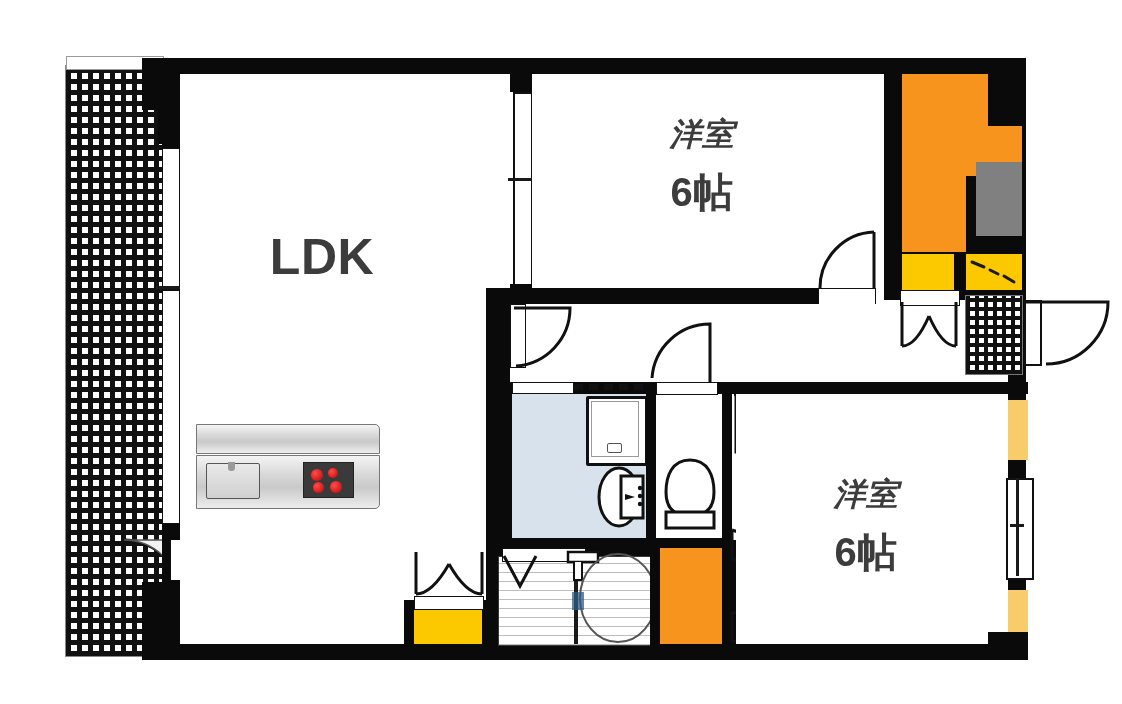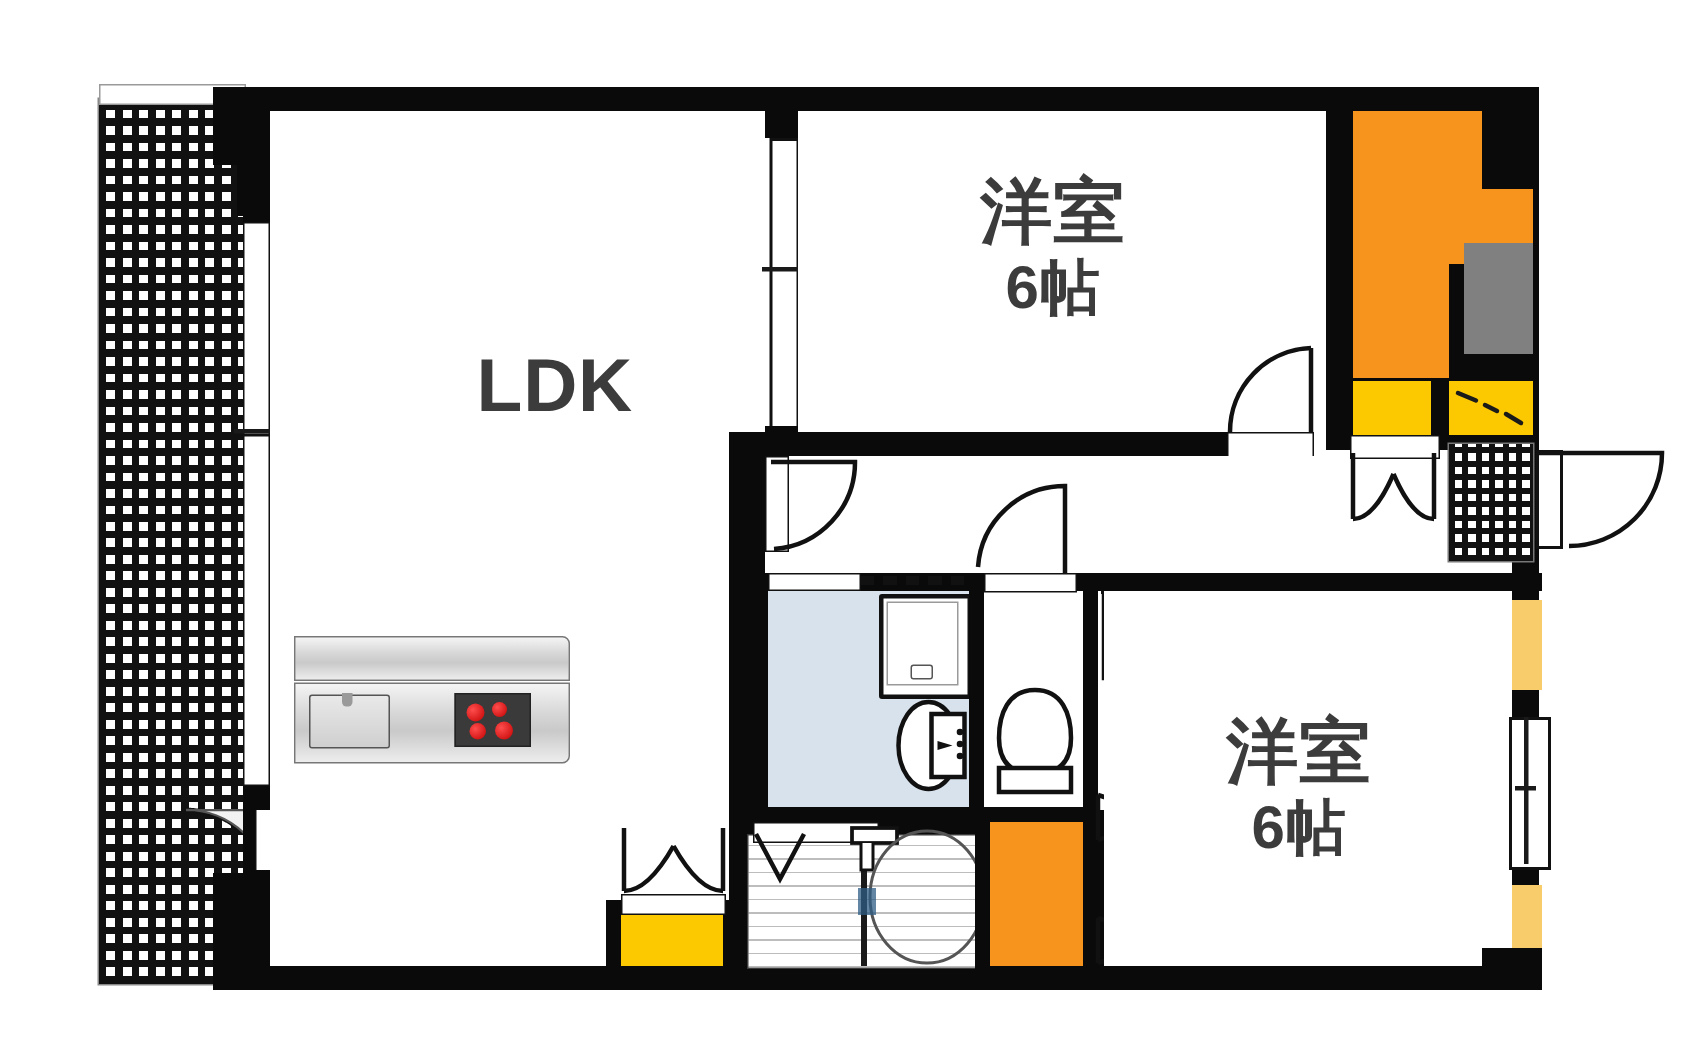--- a/index.html
+++ b/index.html
@@ -49,21 +49,21 @@
     border:1.5px solid #555;border-radius:2px;
   }
   .stove{background:#3a3a3a;border:1px solid #222;}
   .burner{position:absolute;border-radius:50%;background:radial-gradient(circle at 35% 35%,#ff4d4d,#c20000);}
 
   
   .label{color:#3c3c3c;font-weight:bold;text-align:center;line-height:1.02;
          letter-spacing:0.5px;white-space:nowrap;}
   .l-ldk{font-size:50px;}
   .l-ldk-sub{font-size:40px;}
-  .l-room{font-size:48px;}
+  .l-room{font-size:32px;font-style:italic;}
   .l-room-sub{font-size:40px;}
 
   svg{display:block;overflow:visible;}
   .arc{fill:none;stroke:#111;stroke-width:3;}
   .leaf{fill:none;stroke:#111;stroke-width:3;}
 </style>
 </head>
 <body>
 
 <div id="plan">
@@ -91,21 +91,21 @@
   <div class="abs wall" style="left:180px;top:644px;width:846px;height:16px;"></div>
 
   <div class="abs wall" style="left:1008px;top:58px;width:18px;height:602px;"></div>
 
   <div class="abs white" style="left:162px;top:148px;width:16px;height:140px;border:1px solid #111;"></div>
   <div class="abs white" style="left:162px;top:290px;width:16px;height:232px;border:1px solid #111;"></div>
   <div class="abs thin" style="left:156px;top:286px;width:28px;height:3px;"></div>
 
   <div class="abs room" style="left:180px;top:74px;width:330px;height:570px;"></div>
 
-  <div class="abs label l-ldk" style="left:222px;top:232px;width:200px;text-align:right;">LDK</div>
+  <div class="abs label l-ldk" style="left:222px;top:232px;width:200px;">LDK</div>
 
   <div class="abs counter" style="left:196px;top:424px;width:182px;height:28px;border-radius:0 5px 0 0;"></div>
   <div class="abs counter" style="left:196px;top:455px;width:182px;height:52px;border-radius:0 0 5px 0;"></div>
   <div class="abs sink" style="left:206px;top:463px;width:52px;height:34px;"></div>
   <div class="abs" style="left:228px;top:462px;width:7px;height:9px;background:#9a9a9a;border-radius:0 0 3px 3px;"></div>
   <div class="abs stove" style="left:303px;top:462px;width:49px;height:34px;">
     <div class="burner" style="left:7px;top:6px;width:12px;height:12px;"></div>
     <div class="burner" style="left:24px;top:5px;width:10px;height:10px;"></div>
     <div class="burner" style="left:9px;top:19px;width:11px;height:11px;"></div>
     <div class="burner" style="left:26px;top:18px;width:12px;height:12px;"></div>

